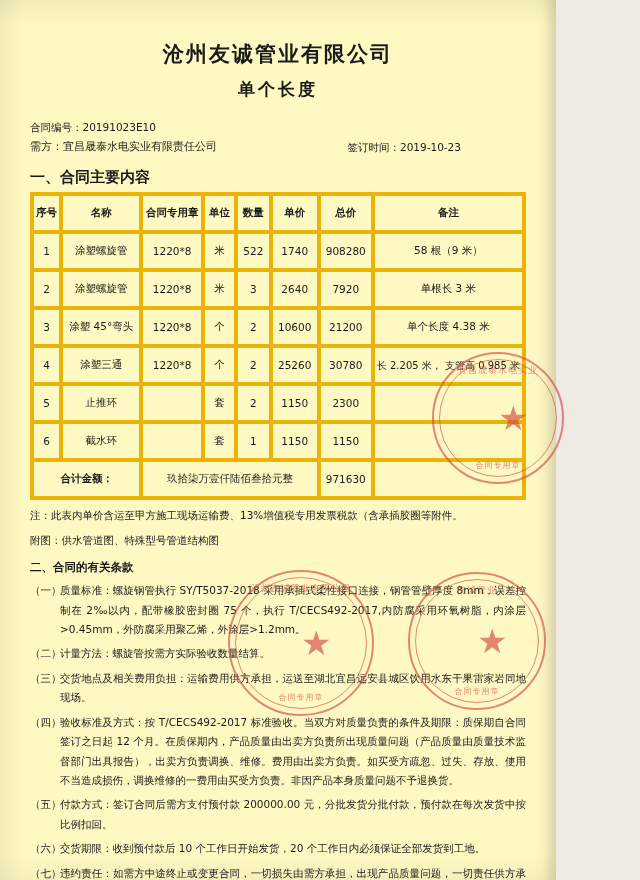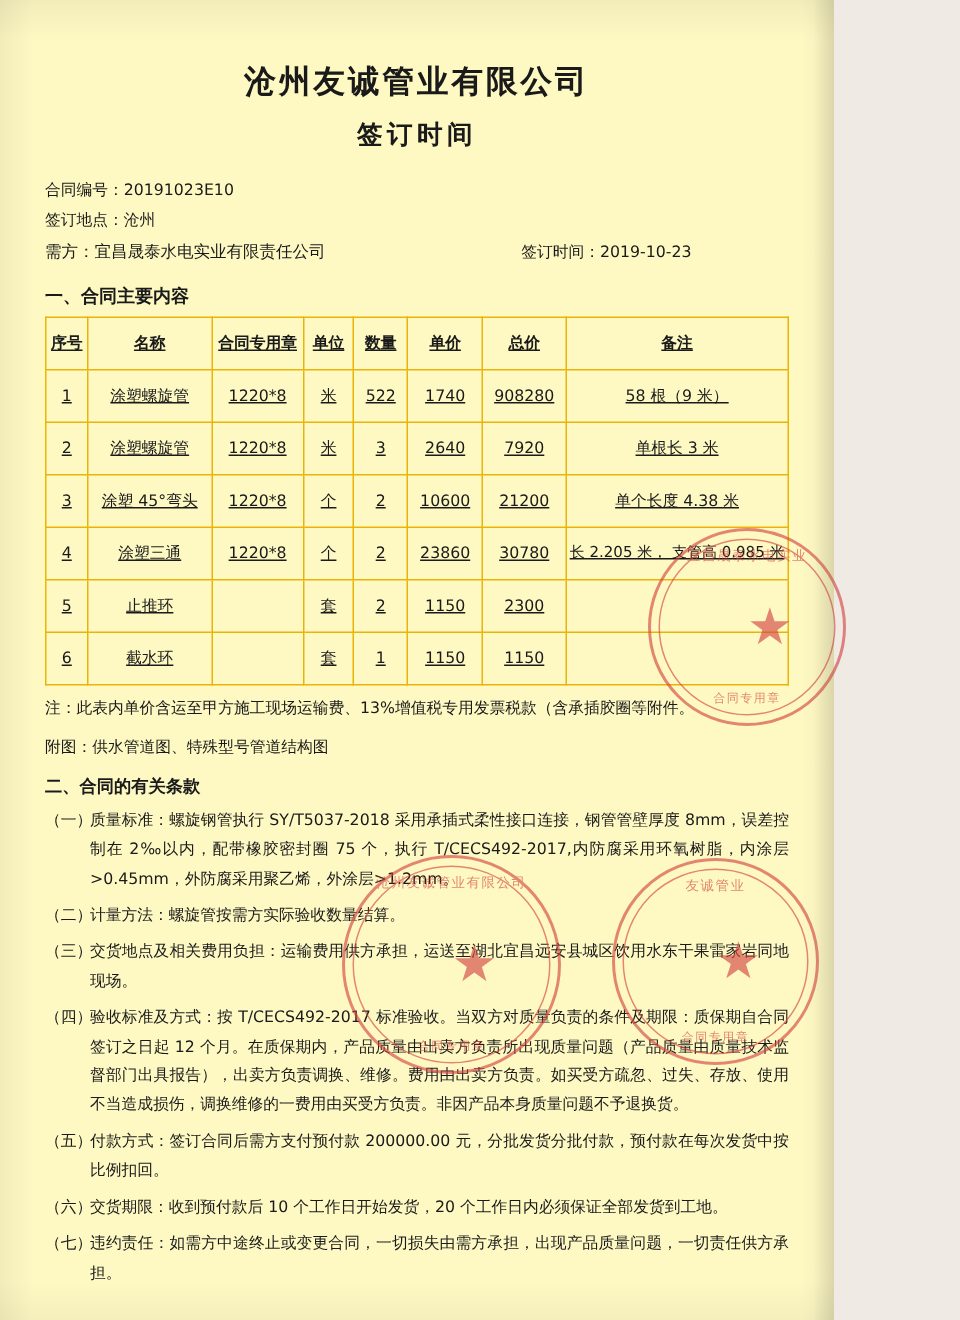--- a/index.html
+++ b/index.html
@@ -37,33 +37,32 @@
     font-family:"DejaVu Serif","Liberation Serif",serif;
     font-size:17px;font-weight:700;letter-spacing:3px;
     margin:0 0 16px 0;
   }
   .parties{font-size:11px;line-height:1.9;}
   .party-row{display:flex;justify-content:space-between;align-items:flex-start;}
   .party-left{width:62%;}
   .party-right{width:36%;font-size:10.5px;line-height:1.95;}
   .party-line{white-space:nowrap;}
   .sec-title{
-    font-size:12px;font-weight:700;margin:10px 0 5px 0;
+    font-size:15px;font-weight:700;margin:10px 0 5px 0;
   }
   table.maintable{
     width:100%;border-collapse:collapse;
     font-size:10.5px;
   }
   table.maintable th,table.maintable td{
-    border:1px solid #eab308;
+    border:4px solid #eab308;
     text-align:center;
     padding:6px 2px;
     height:22px;
     white-space:nowrap;
-    text-decoration:underline;
   }
   table.maintable th{font-weight:700;}
   .col-no{width:6%;}
   .col-name{width:19%;}
   .col-spec{width:13%;}
   .col-unit{width:8%;}
   .col-qty{width:9%;}
   .col-price{width:12%;}
   .col-total{width:13%;}
   .col-remark{width:20%;}
@@ -113,30 +112,27 @@
     z-index:6;pointer-events:none;
   }
 </style>
 </head>
 <body>
 
 <div id="page">
   <div class="doc">
 
     <h1 class="company">沧州友诚管业有限公司</h1>
-    <h2 class="doctype">签订时间</h2>
+    <h2 class="doctype">单个长度</h2>
 
     <div class="parties">
       <div class="party-row">
         <div class="party-right">
           <div class="party-line">
             <span>合同编号：</span><span>20191023E10</span>
-          </div>
-          <div class="party-line">
-            <span>签订地点：</span><span>沧州</span>
           </div>
         </div>
       </div>
       <div class="party-row">
         <div class="party-left">
           <div class="party-line">
             <span>需方：</span><span>宜昌晟泰水电实业有限责任公司</span>
           </div>
         </div>
         <div class="party-right">
@@ -192,21 +188,21 @@
           <td>10600</td>
           <td>21200</td>
           <td>单个长度 4.38 米</td>
         </tr>
         <tr>
           <td>4</td>
           <td>涂塑三通</td>
           <td>1220*8</td>
           <td>个</td>
           <td>2</td>
-          <td>23860</td>
+          <td>25260</td>
           <td>30780</td>
           <td class="remark-2line">长 2.205 米，
 支管高 0.985 米</td>
         </tr>
         <tr>
           <td>5</td>
           <td>止推环</td>
           <td></td>
           <td>套</td>
           <td>2</td>
@@ -215,20 +211,26 @@
           <td></td>
         </tr>
         <tr>
           <td>6</td>
           <td>截水环</td>
           <td></td>
           <td>套</td>
           <td>1</td>
           <td>1150</td>
           <td>1150</td>
+          <td></td>
+        </tr>
+        <tr>
+          <td colspan="2" class="total-label">合计金额：</td>
+          <td colspan="4">玖拾柒万壹仟陆佰叁拾元整</td>
+          <td>971630</td>
           <td></td>
         </tr>
       </tbody>
     </table>
 
     <div class="note">注：此表内单价含运至甲方施工现场运输费、13%增值税专用发票税款（含承插胶圈等附件。</div>
     <div class="attach">附图：供水管道图、特殊型号管道结构图</div>
 
     <div class="clause-head">二、合同的有关条款</div>
 

